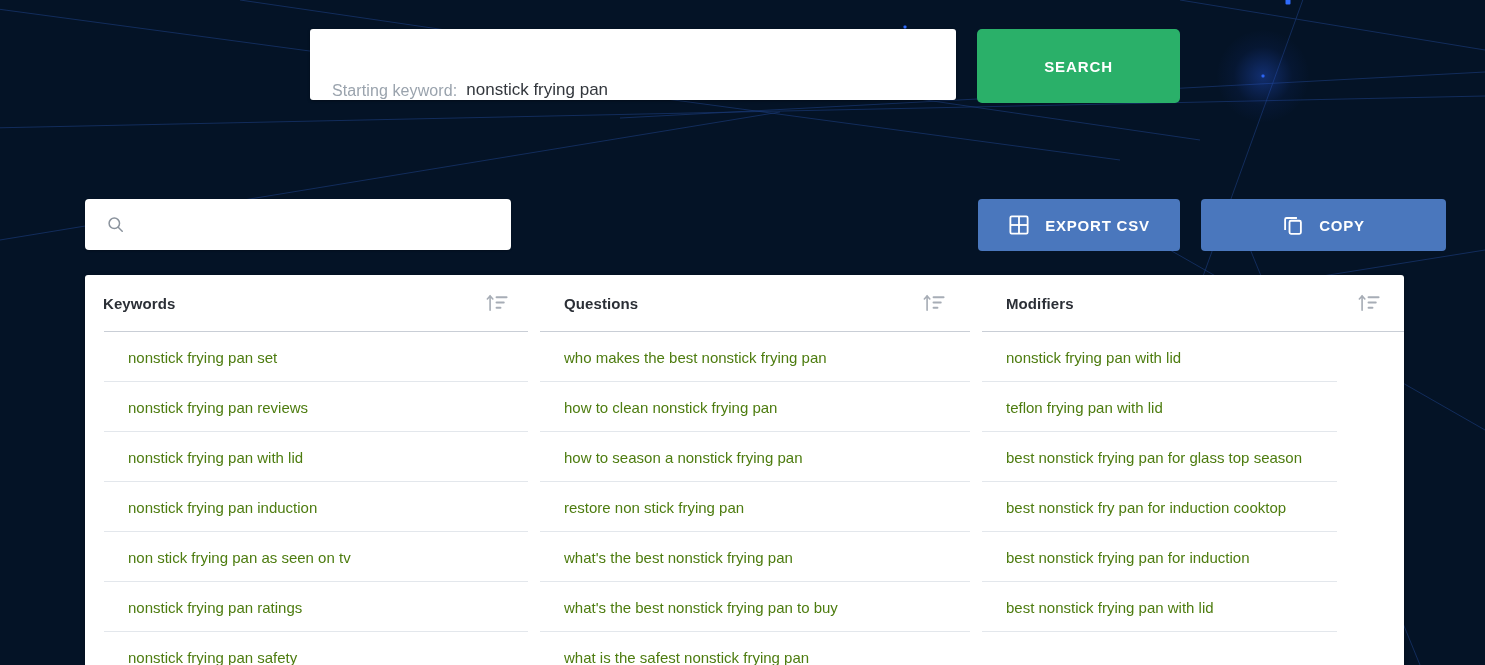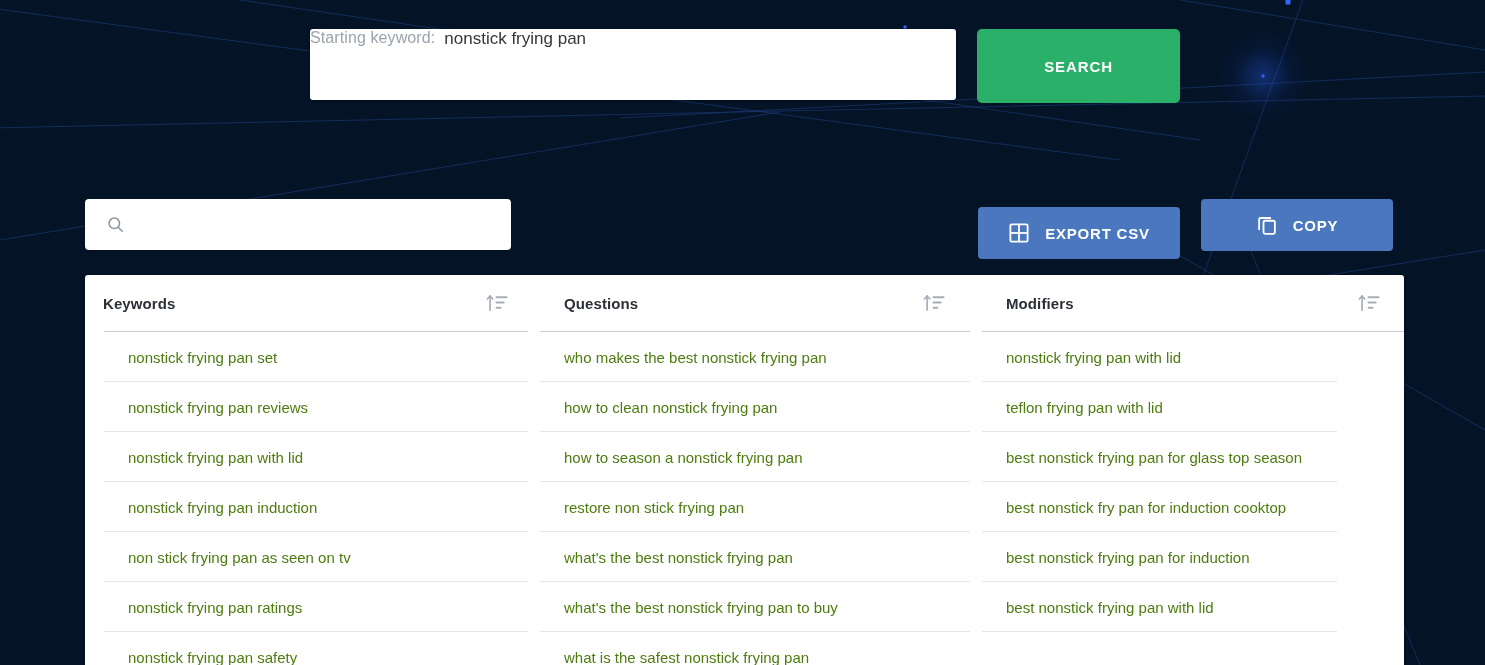--- a/index.html
+++ b/index.html
@@ -41,21 +41,22 @@
     display: flex;
     align-items: flex-start;
     gap: 0;
   }
   .keyword-box {
     width: 646px;
     height: 71px;
     background: #ffffff;
     border-radius: 3px;
     display: flex;
-    align-items: flex-start;
+    align-items: flex-end;
+    padding-left: 22px;
     box-shadow: 0 1px 3px rgba(0,0,0,0.35);
   }
   .keyword-label {
     color: #9aa3ad;
     font-size: 16px;
     letter-spacing: 0.1px;
     white-space: nowrap;
   }
   .keyword-value {
     color: #33373d;
@@ -124,22 +125,22 @@
     font-size: 15px;
     font-weight: bold;
     letter-spacing: 0.8px;
     cursor: pointer;
     display: flex;
     align-items: center;
     justify-content: center;
     gap: 15px;
     font-family: "Liberation Sans", sans-serif;
   }
-  #export-csv-button { left: 893px; width: 202px; margin-top: 8px; }
-  #copy-button { left: 1116px; width: 192px; }
+  #export-csv-button { left: 893px; width: 202px; }
+  #copy-button { left: 1116px; width: 245px; }
   .tool-btn svg { display: block; flex: none; }
 
   
   .table-card {
     position: absolute;
     left: 85px;
     top: 275px;
     width: 1319px;
     height: 390px;
     background: #ffffff;

